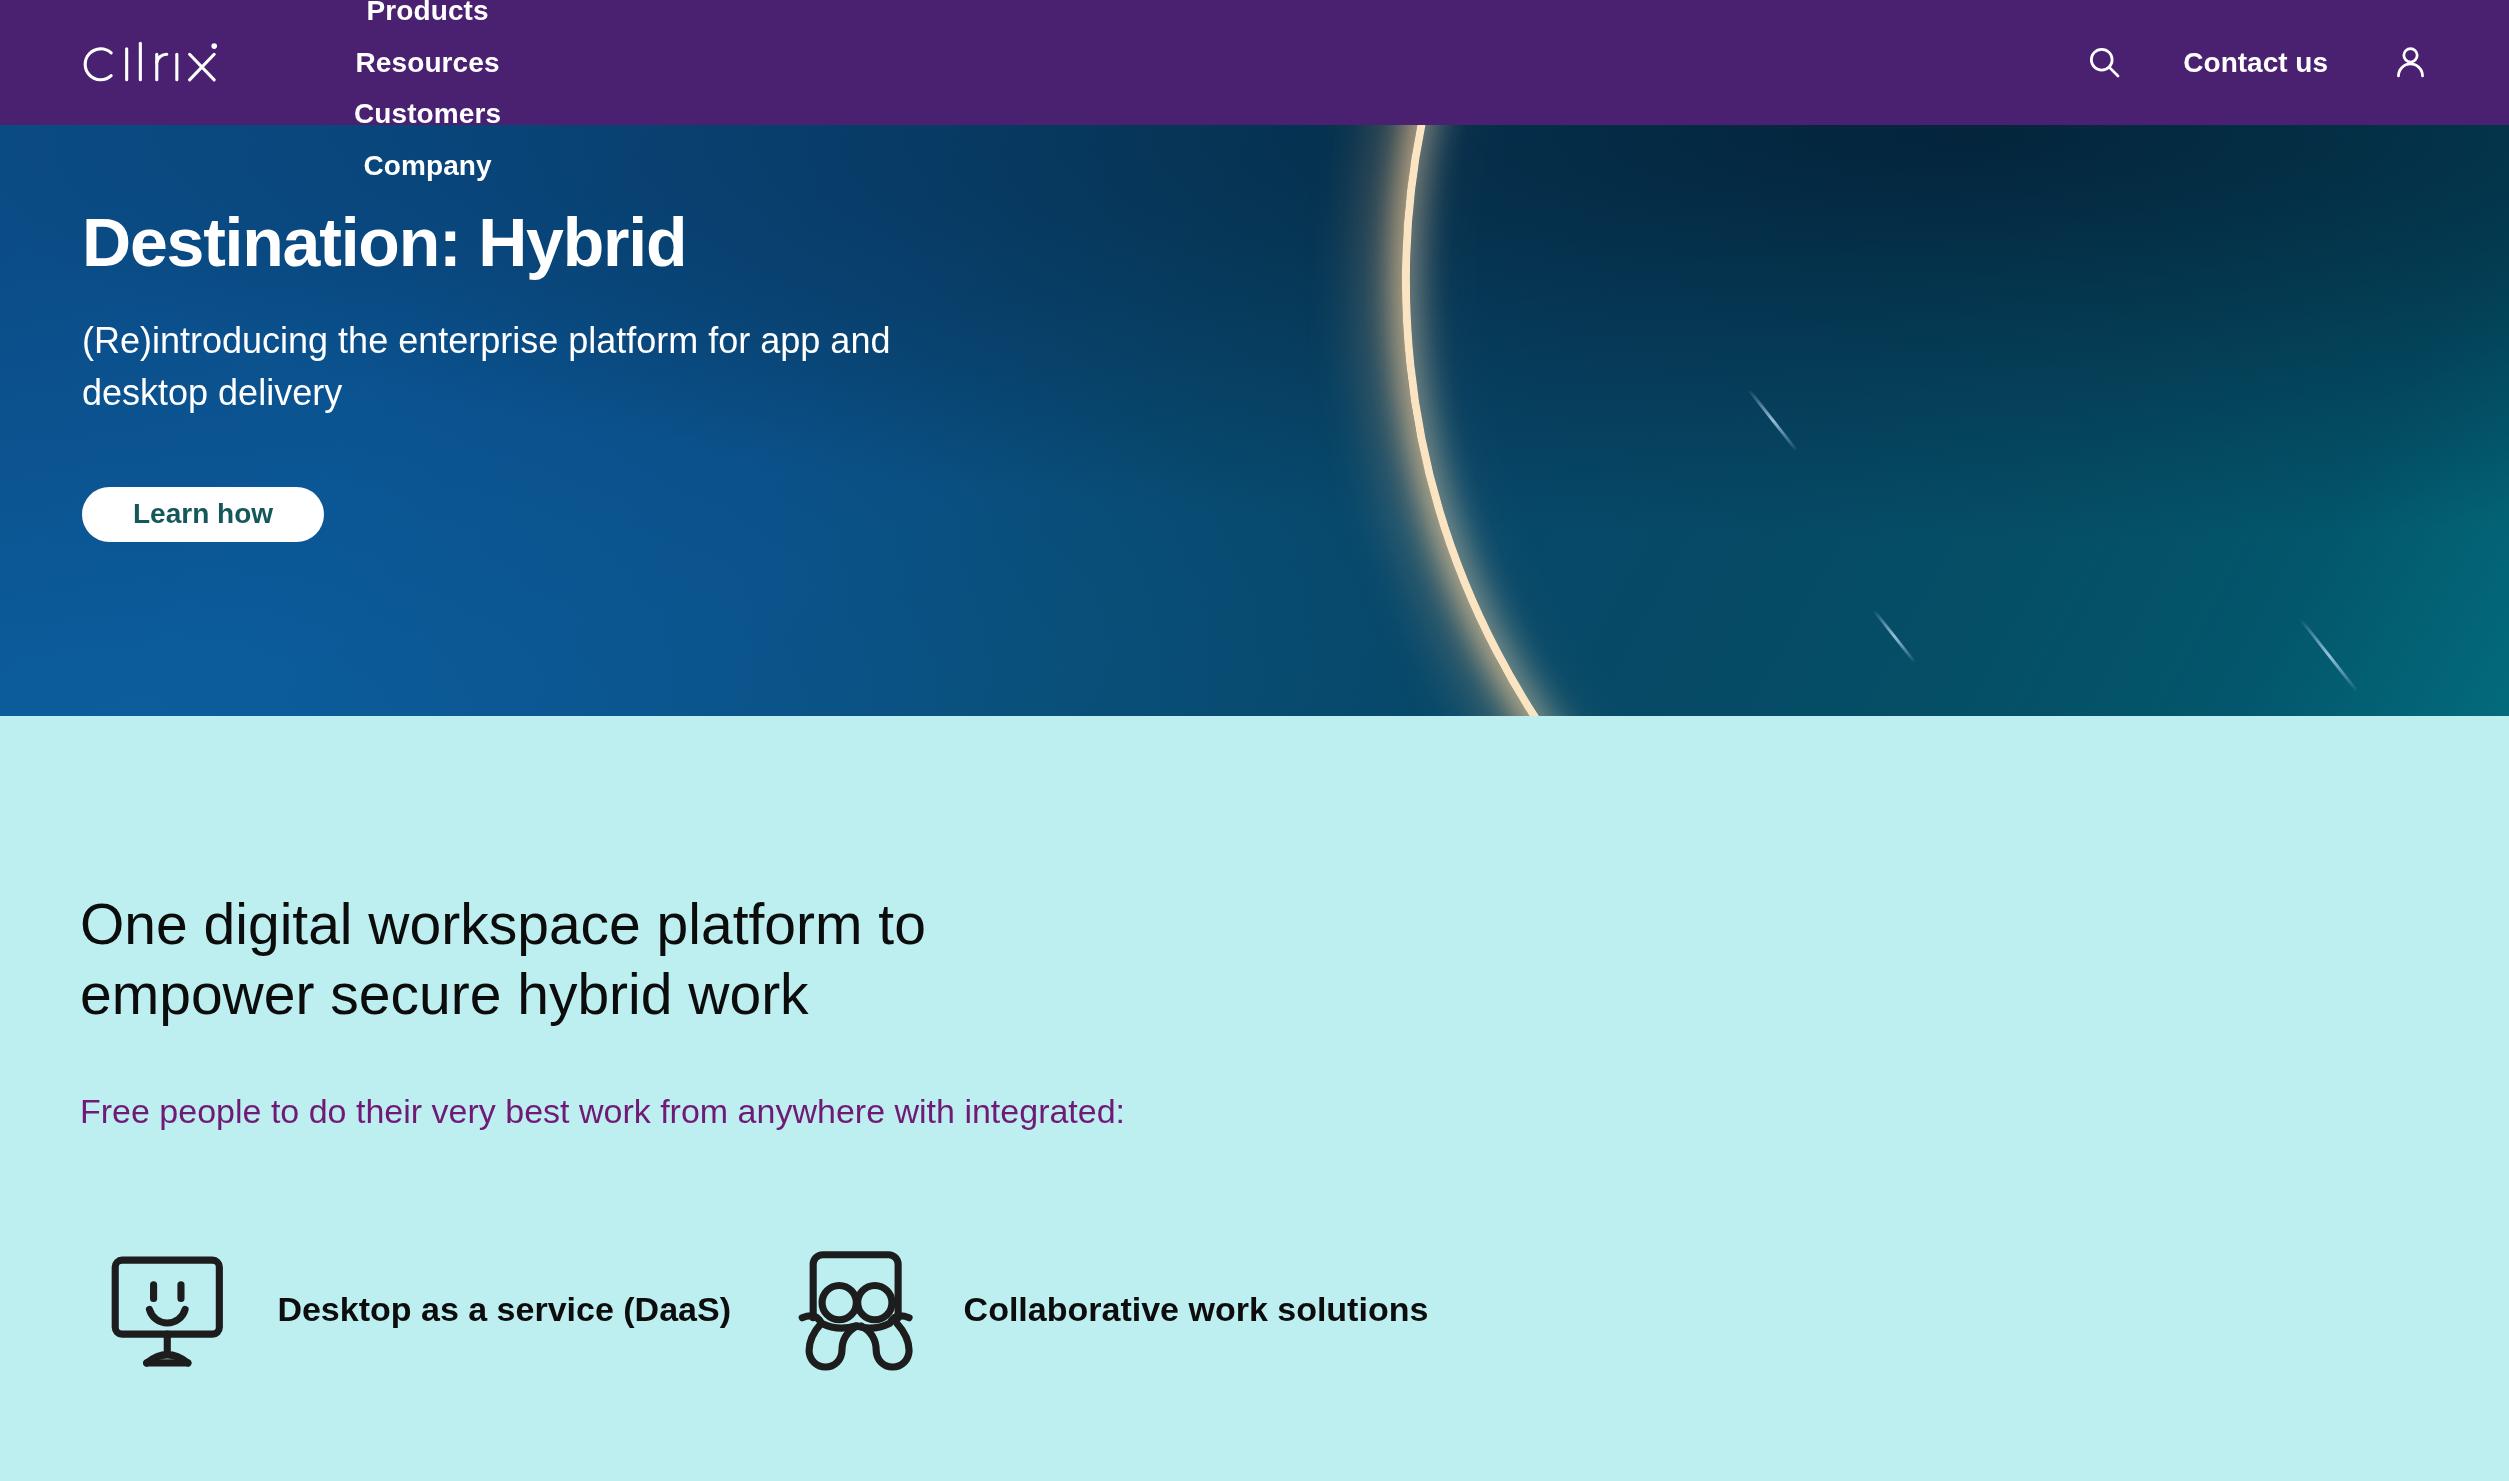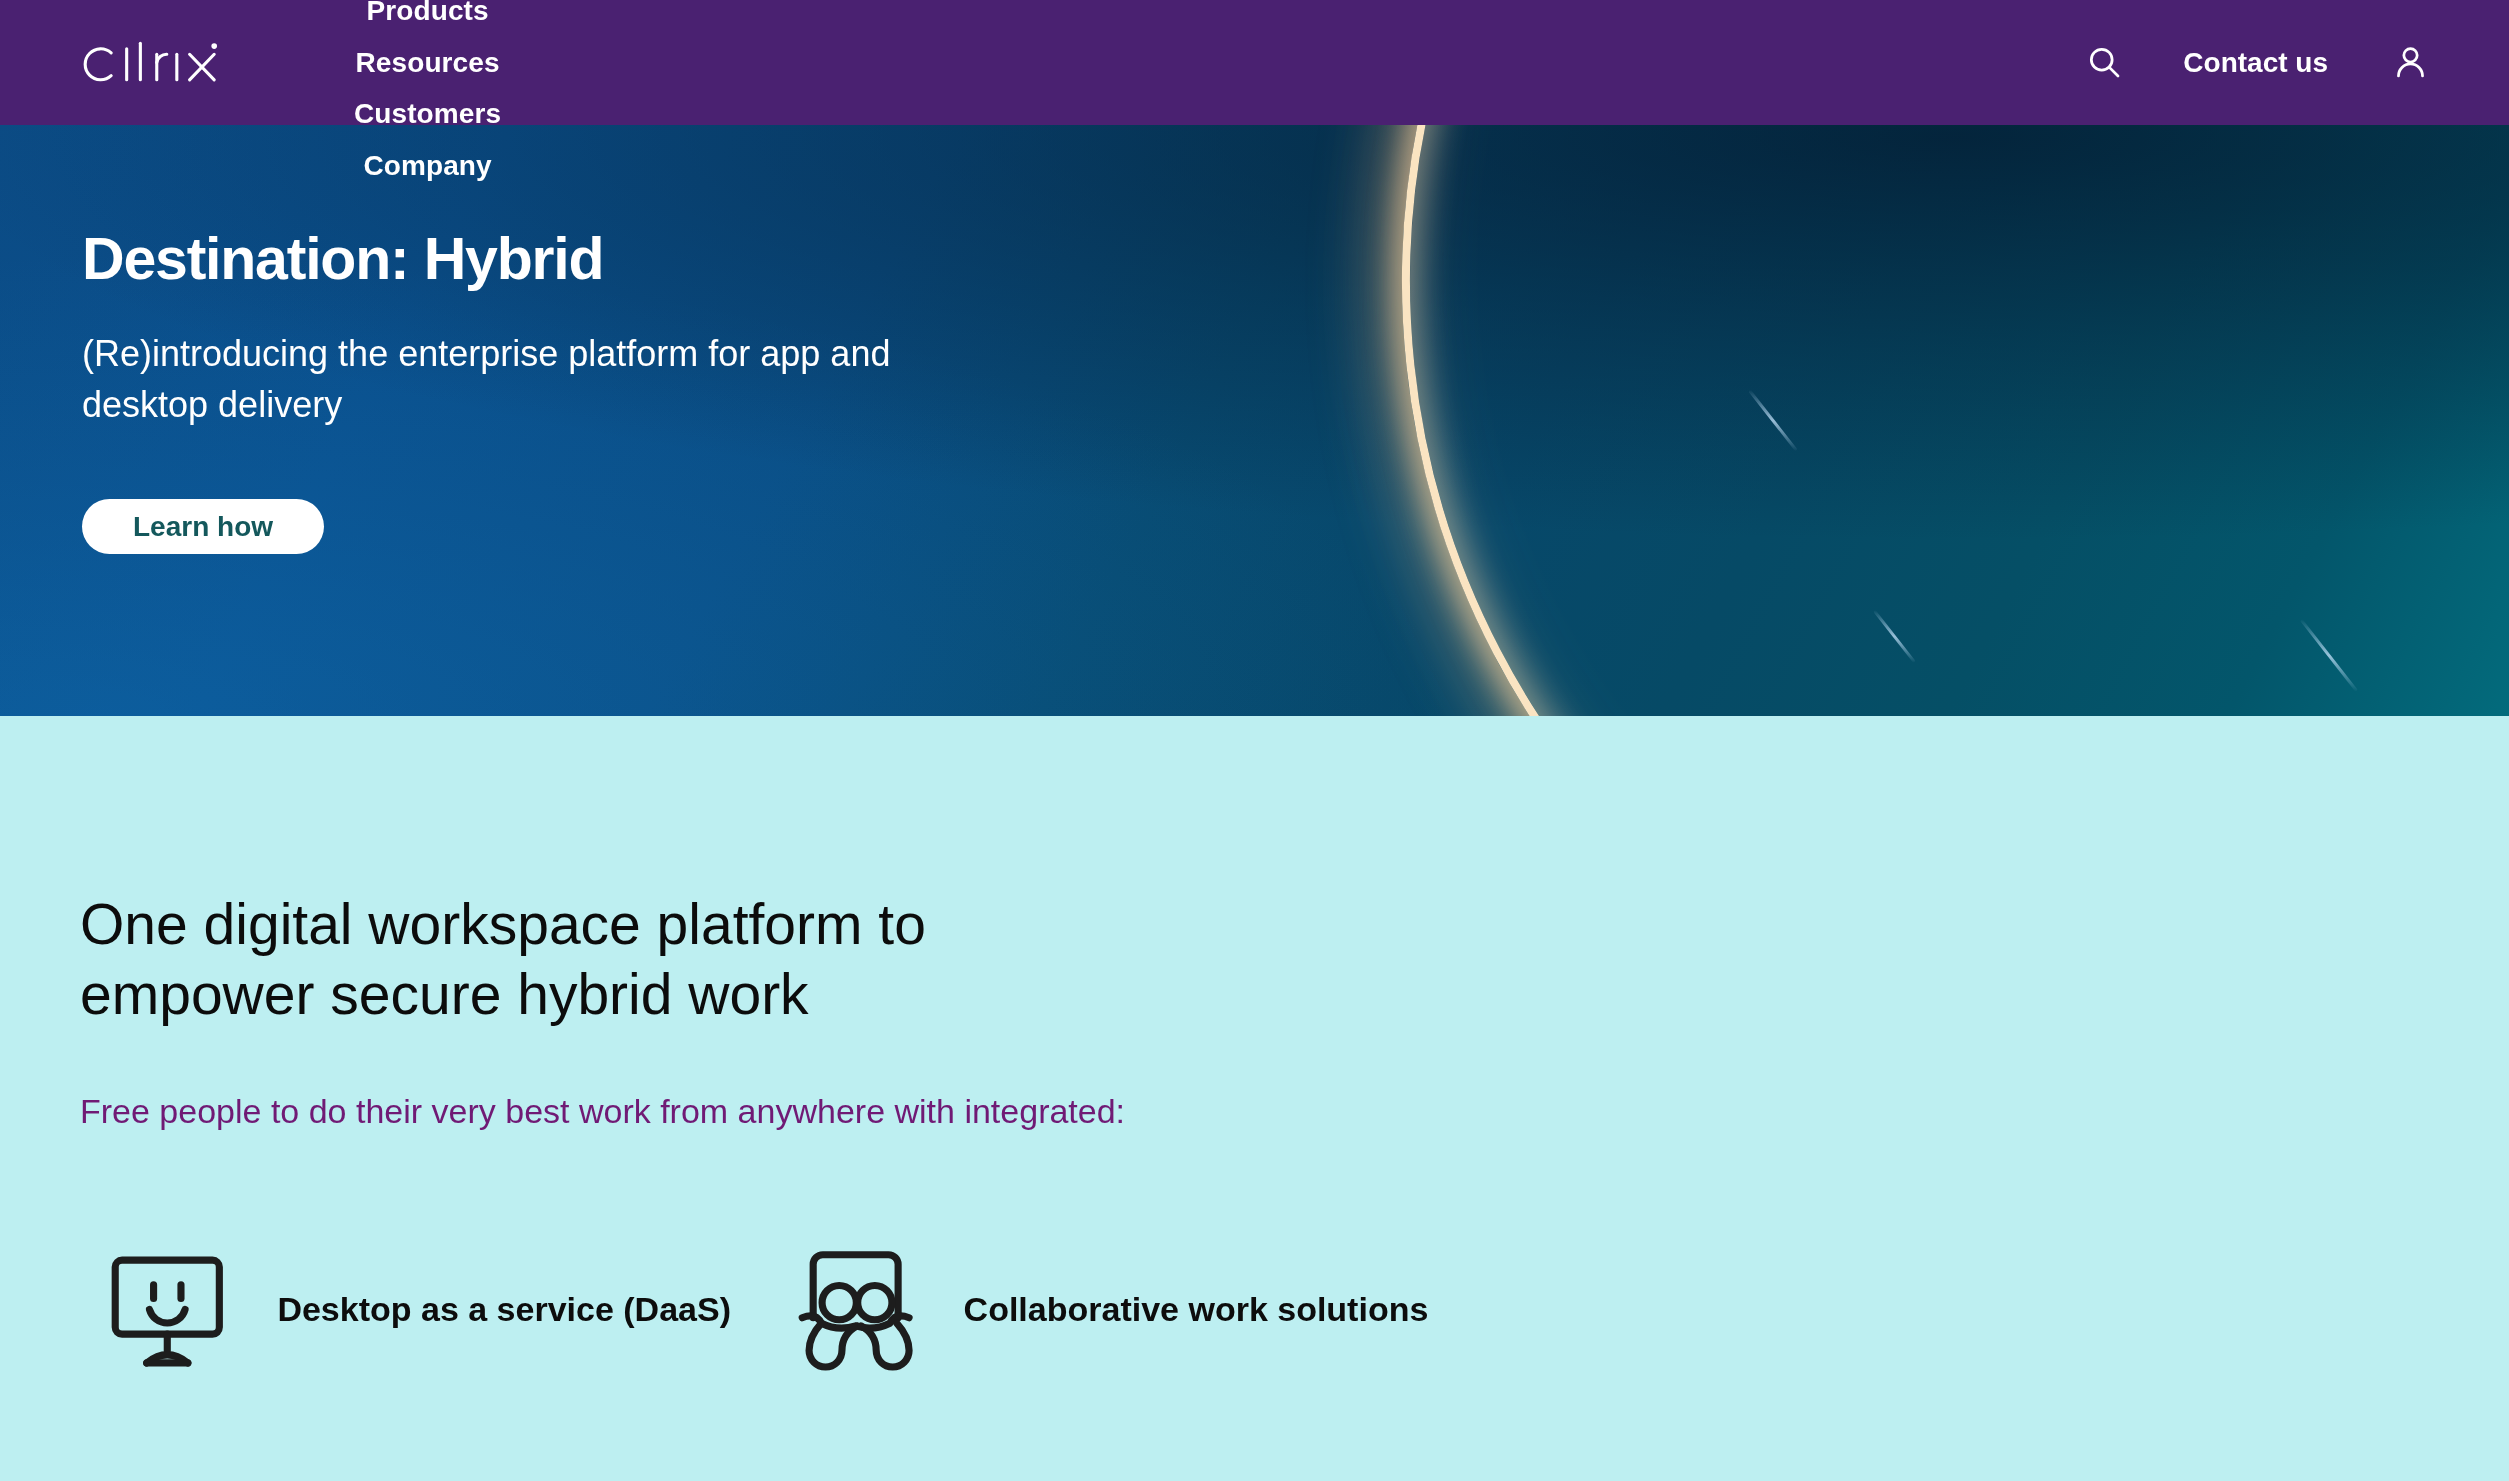--- a/index.html
+++ b/index.html
@@ -131,25 +131,25 @@
     pointer-events: none;
   }
   .hero-content {
     position: absolute;
     left: 82px;
     top: 0;
     z-index: 5;
   }
   .hero-title {
     color: #ffffff;
-    font-size: 59px;
+    font-size: 68px;
     font-weight: 700;
     letter-spacing: -1.2px;
     line-height: 1.05;
-    margin-top: 104px;
+    margin-top: 82px;
   }
   .hero-sub {
     color: #ffffff;
     font-size: 36px;
     font-weight: 500;
     line-height: 1.42;
     margin-top: 37px;
     max-width: 882px;
   }
   .hero-btn {

